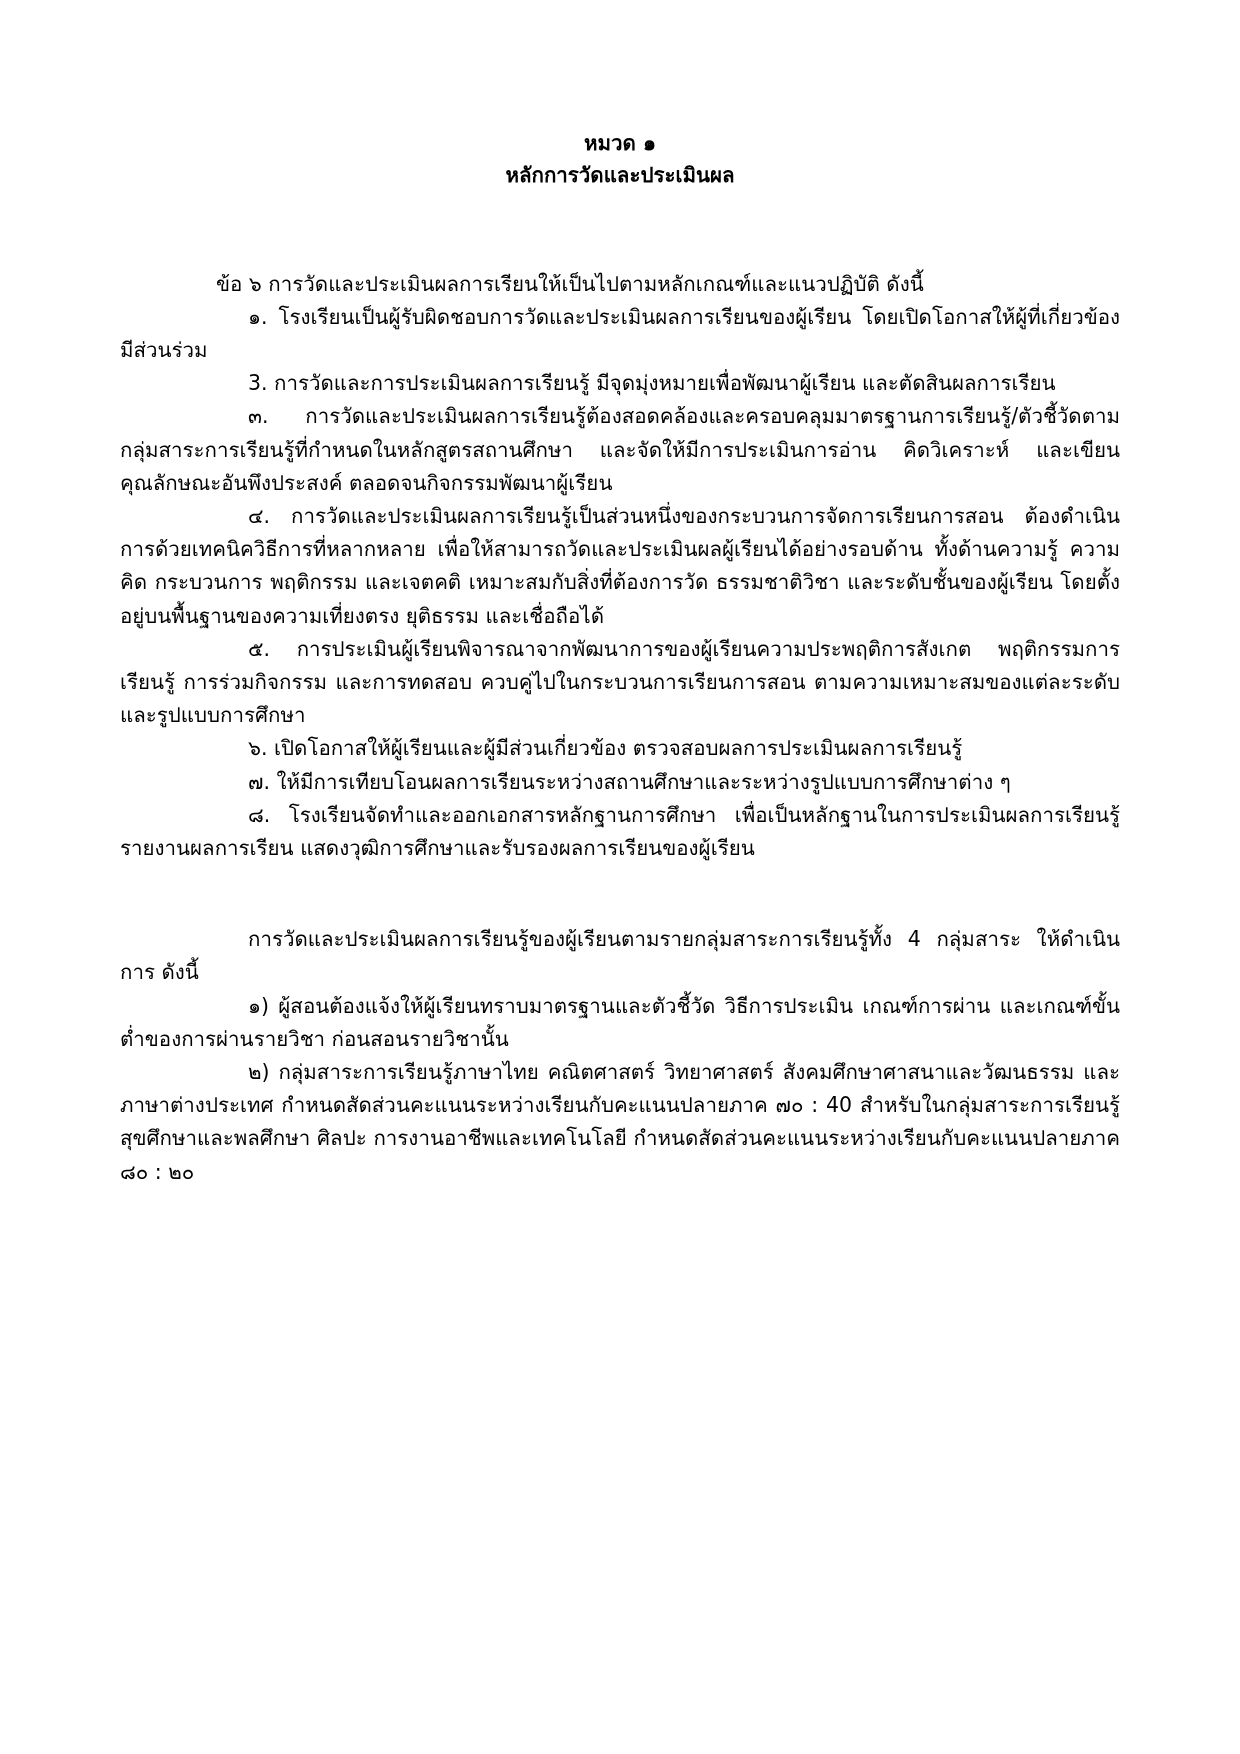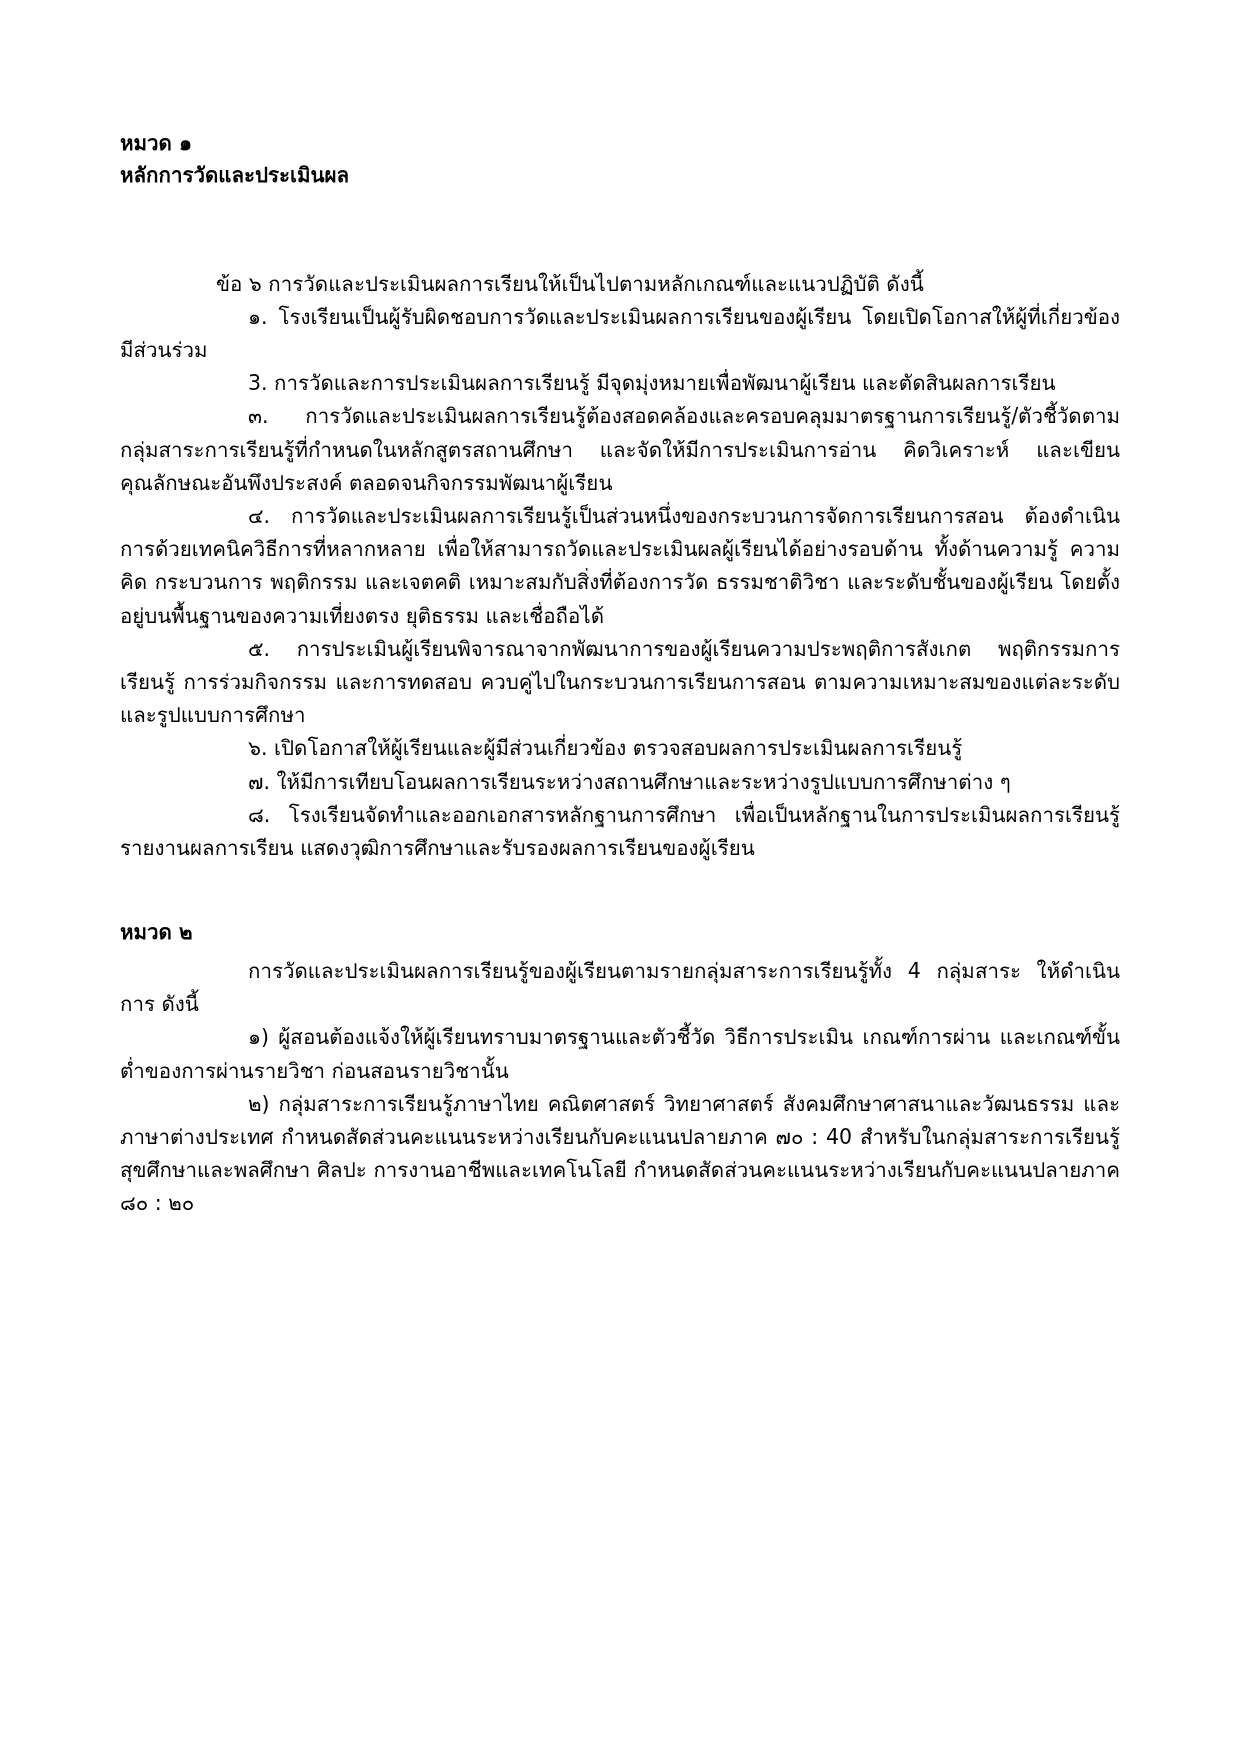--- a/index.html
+++ b/index.html
@@ -20,21 +20,21 @@
     position: relative;
   }
   .doc {
     font-size: 20.5px;
     line-height: 1.62;
     text-align: justify;
     text-justify: inter-word;
   }
   .heading {
     font-weight: bold;
-    text-align: left;
+    text-align: center;
     line-height: 1.55;
   }
   .heading-block {
     margin-bottom: 6px;
   }
   p {
     margin: 0;
   }
   .p-indent-2 { text-indent: 96px; margin-top: 40px; }
   .p-indent-3 { text-indent: 128px; }
@@ -65,21 +65,20 @@
     <p class="p-indent-3">๓.  การวัดและประเมินผลการเรียนรู้ต้องสอดคล้องและครอบคลุมมาตรฐานการเรียนรู้/ตัวชี้วัดตามกลุ่มสาระการเรียนรู้ที่กำหนดในหลักสูตรสถานศึกษา  และจัดให้มีการประเมินการอ่าน คิดวิเคราะห์ และเขียน  คุณลักษณะอันพึงประสงค์  ตลอดจนกิจกรรมพัฒนาผู้เรียน</p>
     <p class="p-indent-3">๔.  การวัดและประเมินผลการเรียนรู้เป็นส่วนหนึ่งของกระบวนการจัดการเรียนการสอน ต้องดำเนินการด้วยเทคนิควิธีการที่หลากหลาย  เพื่อให้สามารถวัดและประเมินผลผู้เรียนได้อย่างรอบด้าน ทั้งด้านความรู้  ความคิด  กระบวนการ  พฤติกรรม  และเจตคติ  เหมาะสมกับสิ่งที่ต้องการวัด  ธรรมชาติวิชา  และระดับชั้นของผู้เรียน  โดยตั้งอยู่บนพื้นฐานของความเที่ยงตรง  ยุติธรรม  และเชื่อถือได้</p>
     <p class="p-indent-3">๕.  การประเมินผู้เรียนพิจารณาจากพัฒนาการของผู้เรียนความประพฤติการสังเกต พฤติกรรมการเรียนรู้  การร่วมกิจกรรม  และการทดสอบ  ควบคู่ไปในกระบวนการเรียนการสอน ตามความเหมาะสมของแต่ละระดับ  และรูปแบบการศึกษา</p>
     <p class="p-indent-3">๖. เปิดโอกาสให้ผู้เรียนและผู้มีส่วนเกี่ยวข้อง  ตรวจสอบผลการประเมินผลการเรียนรู้</p>
     <p class="p-indent-3">๗.  ให้มีการเทียบโอนผลการเรียนระหว่างสถานศึกษาและระหว่างรูปแบบการศึกษาต่าง ๆ</p>
     <p class="p-indent-3">๘. โรงเรียนจัดทำและออกเอกสารหลักฐานการศึกษา  เพื่อเป็นหลักฐานในการประเมินผลการเรียนรู้  รายงานผลการเรียน แสดงวุฒิการศึกษาและรับรองผลการเรียนของผู้เรียน</p>
 
     <div class="gap-lg"></div>
 
     <div class="heading-block">
-      <p class="heading">หมวด ๒</p>
     </div>
 
 
 
     <p class="p-indent-3">การวัดและประเมินผลการเรียนรู้ของผู้เรียนตามรายกลุ่มสาระการเรียนรู้ทั้ง 4 กลุ่มสาระ ให้ดำเนินการ ดังนี้</p>
 
     <p class="p-indent-3">๑)  ผู้สอนต้องแจ้งให้ผู้เรียนทราบมาตรฐานและตัวชี้วัด  วิธีการประเมิน  เกณฑ์การผ่าน และเกณฑ์ขั้นต่ำของการผ่านรายวิชา  ก่อนสอนรายวิชานั้น</p>
     <p class="p-indent-3">๒)  กลุ่มสาระการเรียนรู้ภาษาไทย  คณิตศาสตร์  วิทยาศาสตร์ สังคมศึกษาศาสนาและวัฒนธรรม และภาษาต่างประเทศ  กำหนดสัดส่วนคะแนนระหว่างเรียนกับคะแนนปลายภาค ๗๐ : 40 สำหรับในกลุ่มสาระการเรียนรู้ สุขศึกษาและพลศึกษา  ศิลปะ การงานอาชีพและเทคโนโลยี กำหนดสัดส่วนคะแนนระหว่างเรียนกับคะแนนปลายภาค ๘๐ : ๒๐</p>
 
   </div>

